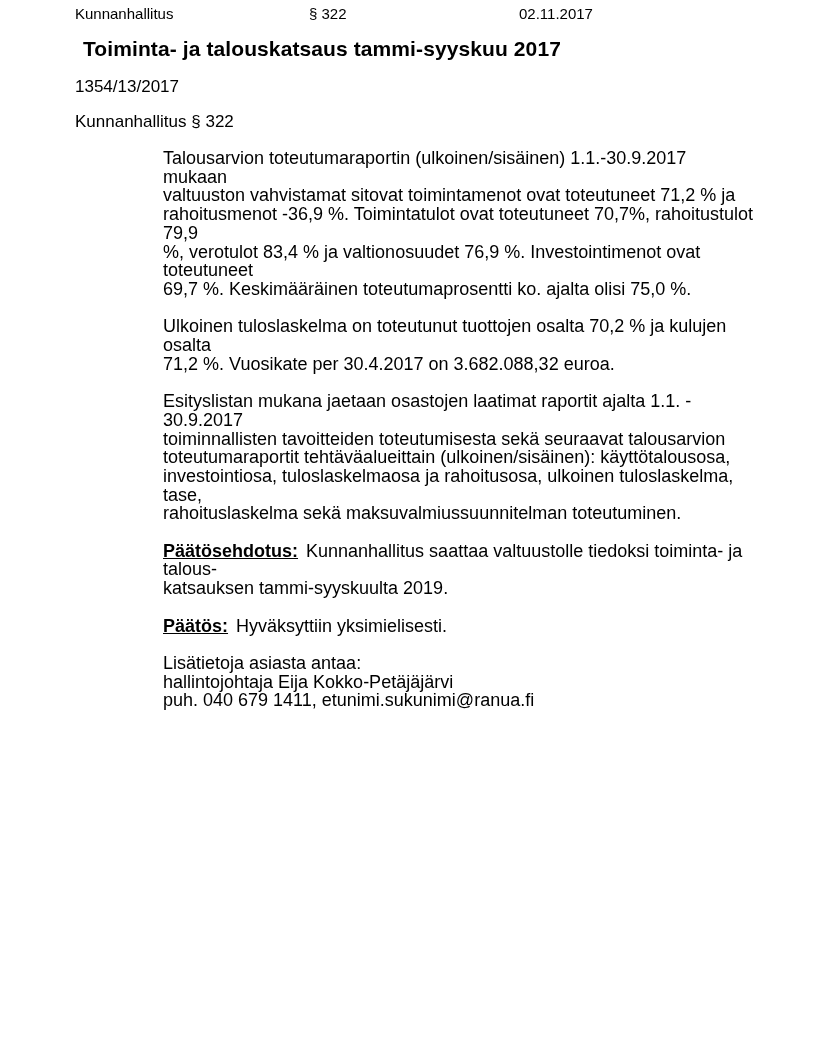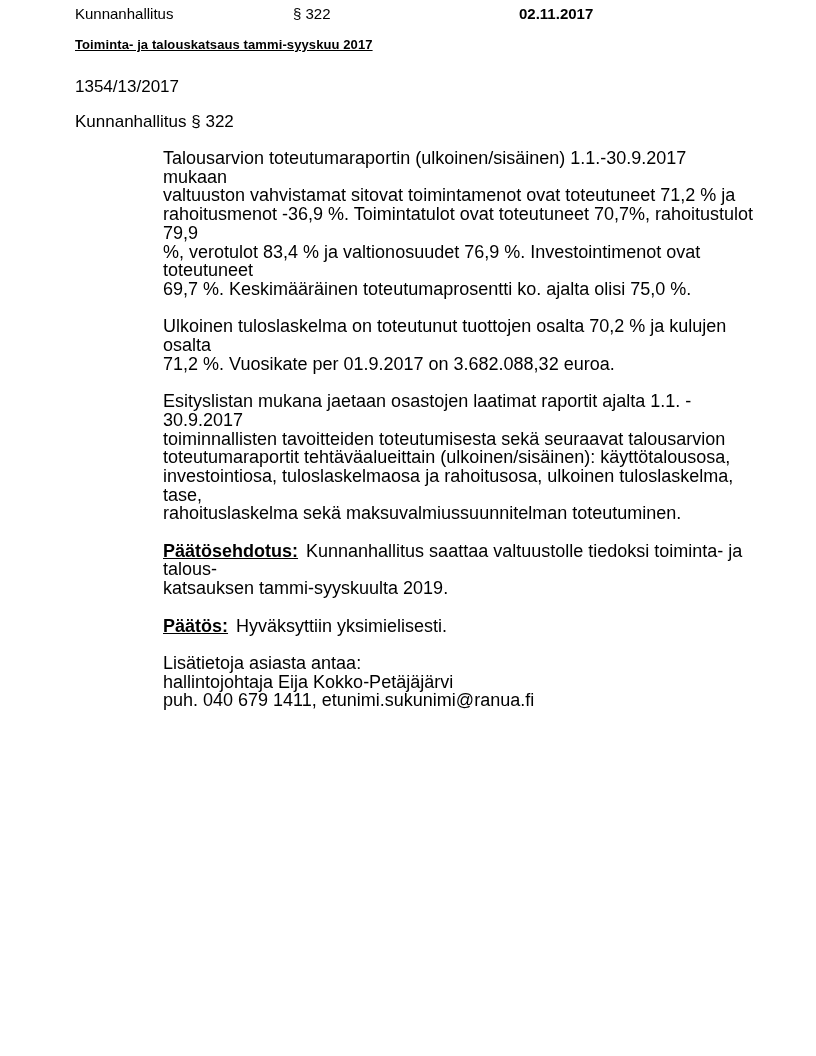--- a/index.html
+++ b/index.html
@@ -8,31 +8,30 @@
     position: relative;
     width: 816px;
     height: 829px;
     background: #ffffff;
     font-family: "Liberation Sans", sans-serif;
     color: #000000;
     overflow: hidden;
   }
   .doc-header { position: absolute; top: 5px; left: 0; width: 100%; height: 20px; font-size: 15px; }
   .doc-header .col-committee { position: absolute; left: 75px; top: 0; }
-  .doc-header .col-section   { position: absolute; left: 293px; top: 0; }
-  .doc-header .col-date      { position: absolute; left: 519px; top: 0; font-weight: bold; }
+  .doc-header .col-section   { position: absolute; left: 309px; top: 0; }
+  .doc-header .col-date      { position: absolute; left: 519px; top: 0; }
   .doc-title {
     position: absolute;
-    left: 75px;
+    left: 83px;
     top: 37px;
-    font-size: 13px;
+    font-size: 21px;
     font-weight: bold;
     letter-spacing: 0.1px;
     white-space: nowrap;
-    text-decoration: underline;
   }
   .case-number { position: absolute; left: 75px; top: 77px; font-size: 17px; }
   .subheading  { position: absolute; left: 75px; top: 112px; font-size: 17px; }
   .body-block {
     position: absolute;
     left: 163px;
     top: 149px;
     width: 592px;
     font-size: 18px;
     line-height: 18.7px;
@@ -67,21 +66,21 @@
 
   <div class="body-block">
 
     <p class="lines">Talousarvion toteutumaraportin (ulkoinen/sisäinen) 1.1.-30.9.2017 mukaan
 valtuuston vahvistamat sitovat toimintamenot ovat toteutuneet 71,2 % ja
 rahoitusmenot -36,9 %. Toimintatulot ovat toteutuneet 70,7%, rahoitustulot 79,9
 %, verotulot 83,4 % ja valtionosuudet 76,9 %. Investointimenot ovat toteutuneet
 69,7 %. Keskimääräinen toteutumaprosentti ko. ajalta olisi 75,0 %.</p>
 
     <p class="lines">Ulkoinen tuloslaskelma on toteutunut tuottojen osalta 70,2 % ja kulujen osalta
-71,2 %. Vuosikate per 01.9.2017 on 3.682.088,32 euroa.</p>
+71,2 %. Vuosikate per 30.4.2017 on 3.682.088,32 euroa.</p>
 
     <p class="lines">Esityslistan mukana jaetaan osastojen laatimat raportit ajalta 1.1. - 30.9.2017
 toiminnallisten tavoitteiden toteutumisesta sekä seuraavat talousarvion
 toteutumaraportit tehtäväalueittain (ulkoinen/sisäinen): käyttötalousosa,
 investointiosa, tuloslaskelmaosa ja rahoitusosa, ulkoinen tuloslaskelma, tase,
 rahoituslaskelma sekä maksuvalmiussuunnitelman toteutuminen.</p>
 
     <p class="decision-para"><span class="decision-label">Päätösehdotus:</span><span class="after-label">Kunnanhallitus saattaa valtuustolle tiedoksi toiminta- ja talous-</span><br><span>katsauksen tammi-syyskuulta 2019.</span></p>
 
     <p class="decision-final"><span class="decision-label">Päätös:</span><span class="after-label">Hyväksyttiin yksimielisesti.</span></p>

